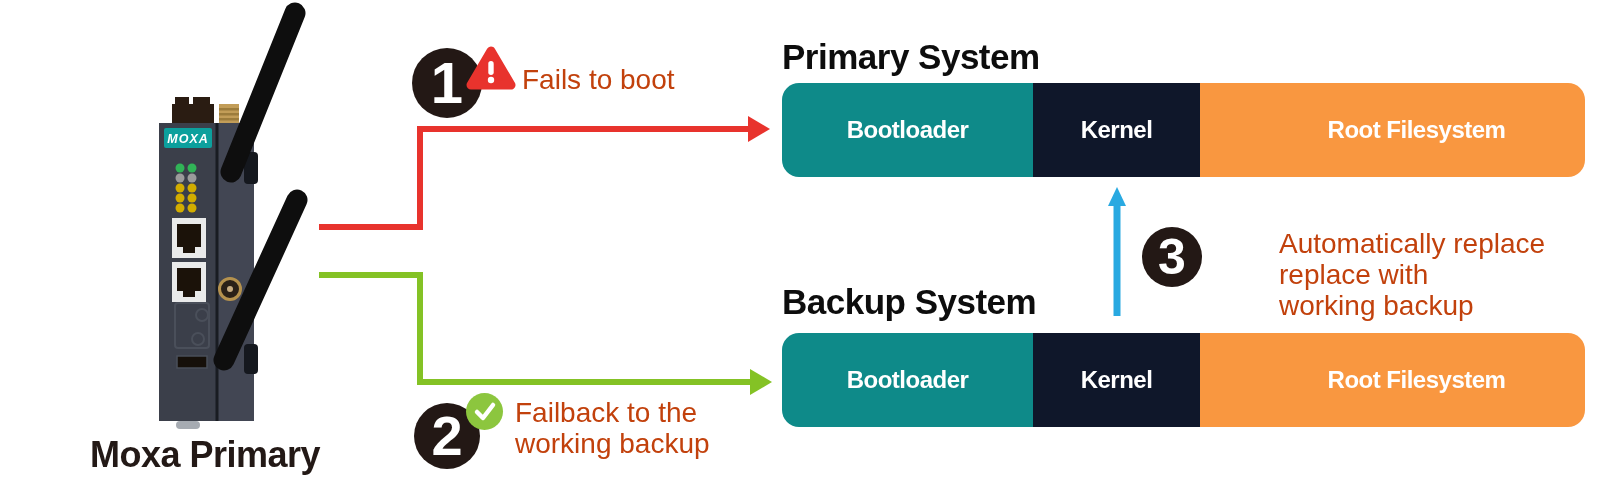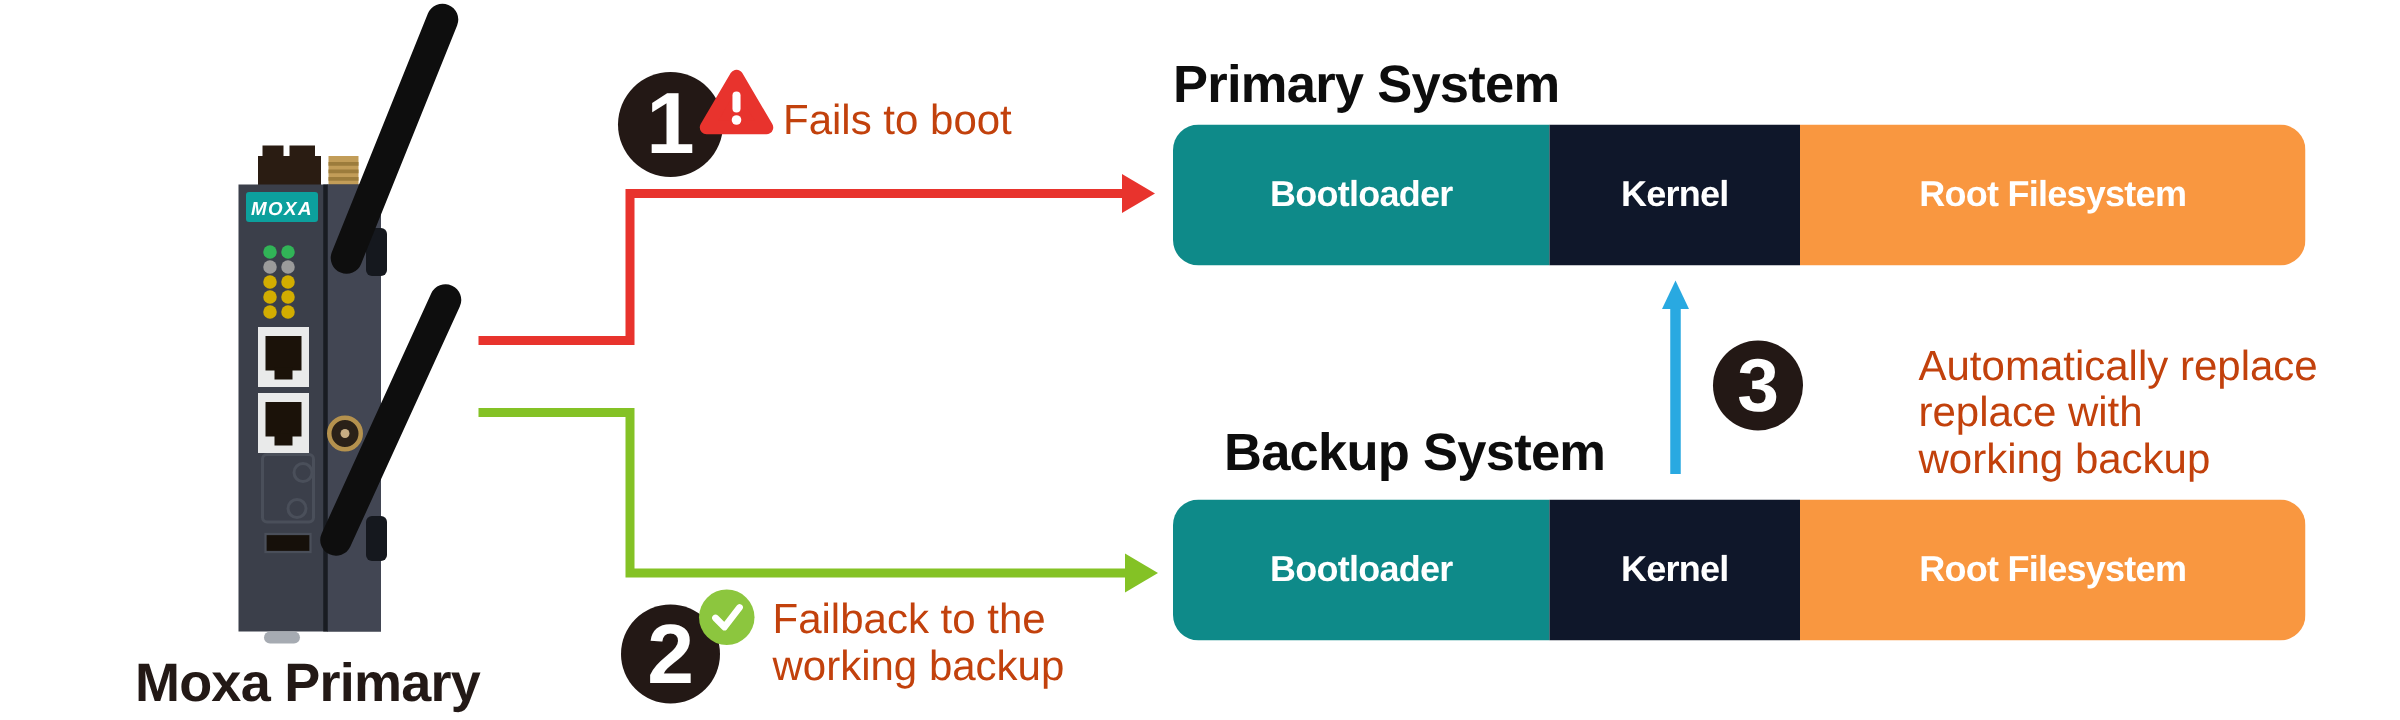--- a/index.html
+++ b/index.html
@@ -5,21 +5,21 @@
   html,body{margin:0;padding:0;background:#fff;}
   .canvas{position:relative;width:1600px;height:480px;background:#ffffff;overflow:hidden;
           font-family:"Liberation Sans",sans-serif;}
   svg{font-family:"Liberation Sans",sans-serif;}
   .sys-title{position:absolute;font-size:35px;font-weight:bold;color:#0d0d0d;letter-spacing:-0.5px;white-space:nowrap;}
   .bar{position:absolute;display:flex;height:94px;border-radius:17px;overflow:hidden;}
   .seg{display:flex;align-items:center;justify-content:center;color:#ffffff;
        font-size:24px;font-weight:bold;letter-spacing:-0.5px;white-space:nowrap;text-align:right;}
   .seg-bootloader{width:251px;background:#0e8a89;}
   .seg-kernel{width:167px;background:#0f172a;}
-  .seg-rootfs{width:337px;background:#f99740;}
+  .seg-rootfs{width:337px;background:#f99740;padding-left:48px;}
   .badge{position:absolute;border-radius:50%;background:#231815;color:#ffffff;
          display:flex;align-items:center;justify-content:center;font-weight:bold;line-height:1;}
   .step-text{position:absolute;font-size:28px;line-height:31px;color:#c2410c;white-space:nowrap;}
   .caption{position:absolute;left:40px;top:434px;width:330px;text-align:center;
            font-size:36px;font-weight:bold;color:#231916;letter-spacing:-0.5px;white-space:nowrap;}
   .check-circle{position:absolute;left:466px;top:393px;width:37px;height:37px;border-radius:50%;
                 background:#8cc63e;display:flex;align-items:center;justify-content:center;}
   .overlay{position:absolute;left:0;top:0;pointer-events:none;}
 </style>
 </head>
@@ -153,21 +153,21 @@
       <span>Bootloader</span>
     </div>
     <div class="seg seg-kernel">
       <span>Kernel</span>
     </div>
     <div class="seg seg-rootfs">
       <span>Root Filesystem</span>
     </div>
   </div>
 
-  <div class="sys-title" style="left:816px;top:282px;">Backup System</div>
+  <div class="sys-title" style="left:782px;top:282px;">Backup System</div>
   <div class="bar" style="left:782px;top:333px;">
     <div class="seg seg-bootloader">
       <span>Bootloader</span>
     </div>
     <div class="seg seg-kernel">
       <span>Kernel</span>
     </div>
     <div class="seg seg-rootfs">
       <span>Root Filesystem</span>
     </div>

